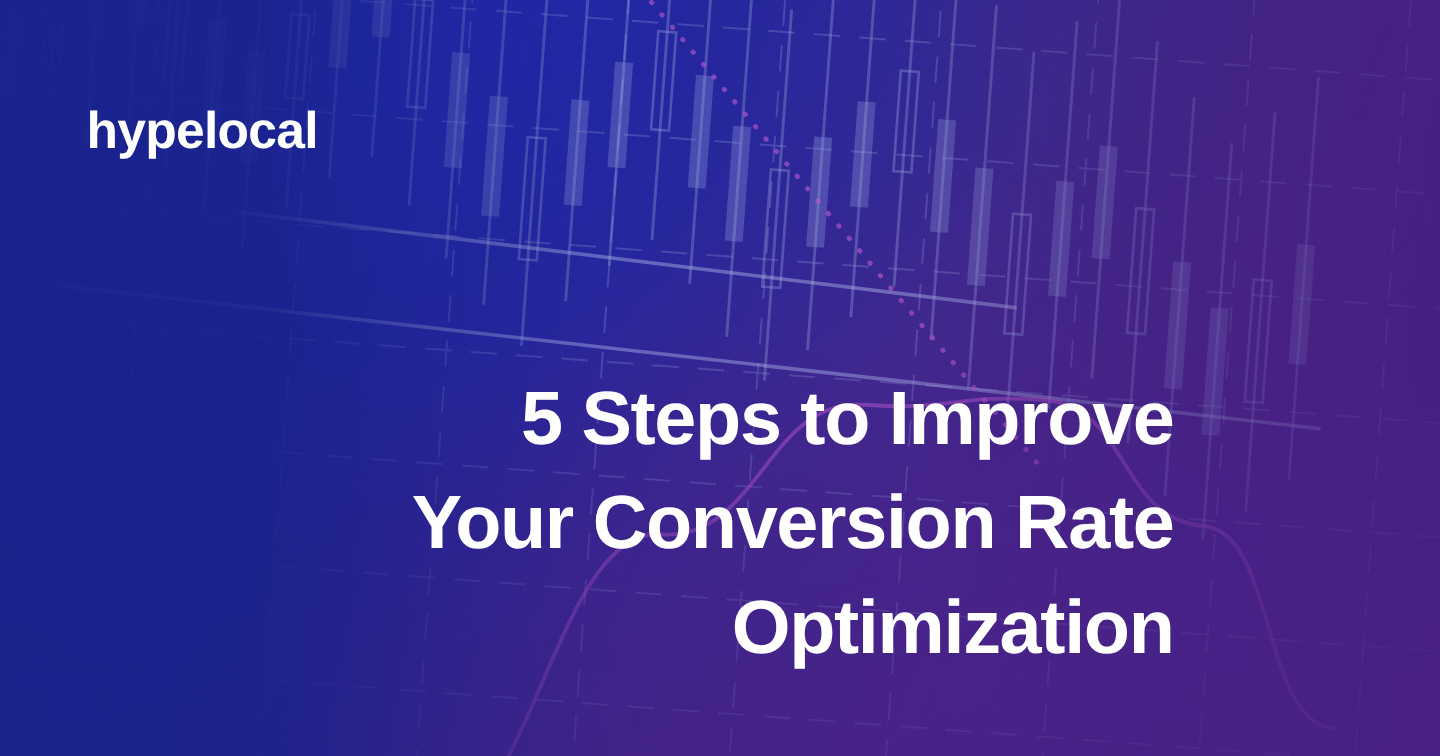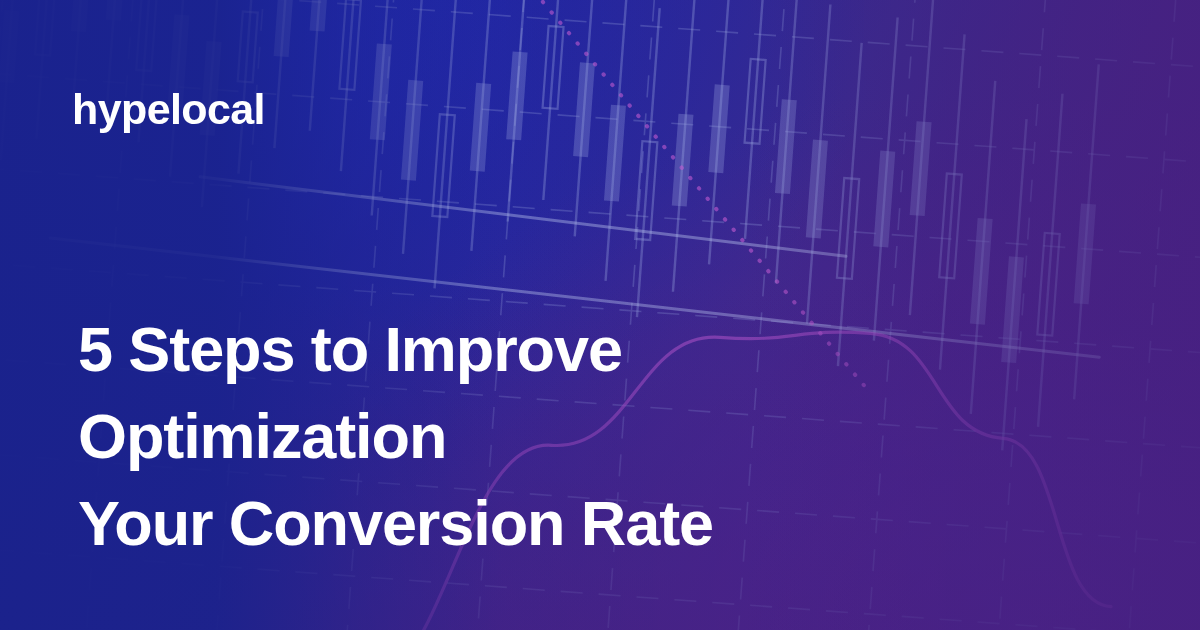--- a/index.html
+++ b/index.html
@@ -116,20 +116,21 @@
     line-height: 1;
     white-space: nowrap;
     margin-top: 22px;
   }
 
   .headline {
     position: absolute;
     left: 78px;
     top: 306px;
     width: 900px;
+    text-align: right;
   }
   .headline-line {
     display: block;
     color: #ffffff;
     font-size: 63px;
     font-weight: 800;
     line-height: 87px;
     letter-spacing: -1.1px;
     white-space: nowrap;
   }
@@ -260,18 +261,18 @@
     </div>
     <div class="chart-mask"></div>
   </div>
 
   <div class="content">
 
     <div class="logo">hypelocal</div>
 
     <div class="headline">
       <span class="headline-line">5 Steps to Improve</span>
+      <span class="headline-line">Your Conversion Rate</span>
       <span class="headline-line">Optimization</span>
-      <span class="headline-line">Your Conversion Rate</span>
     </div>
 
   </div>
 </div>
 
 </body></html>

